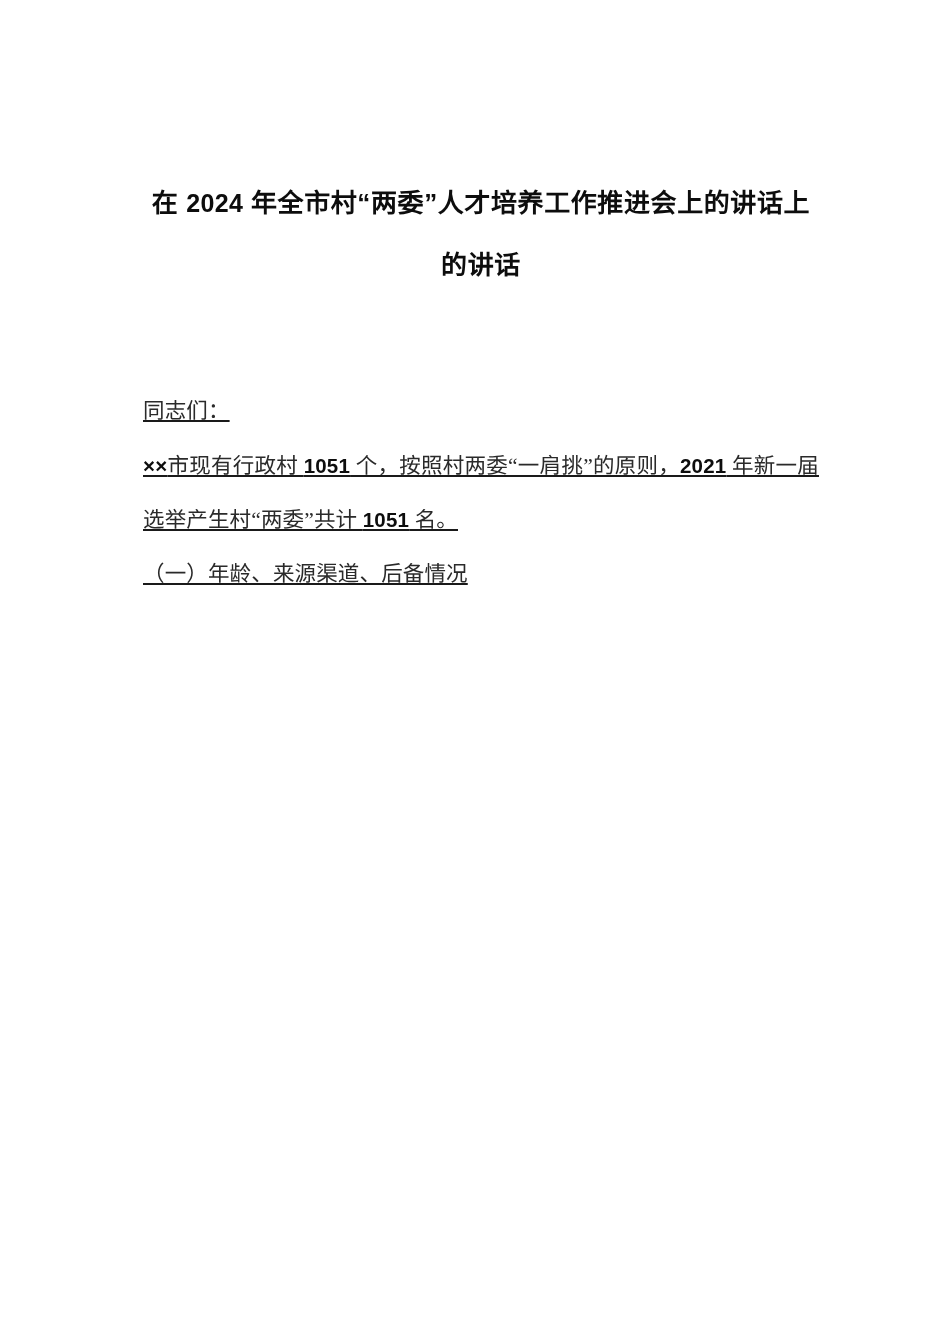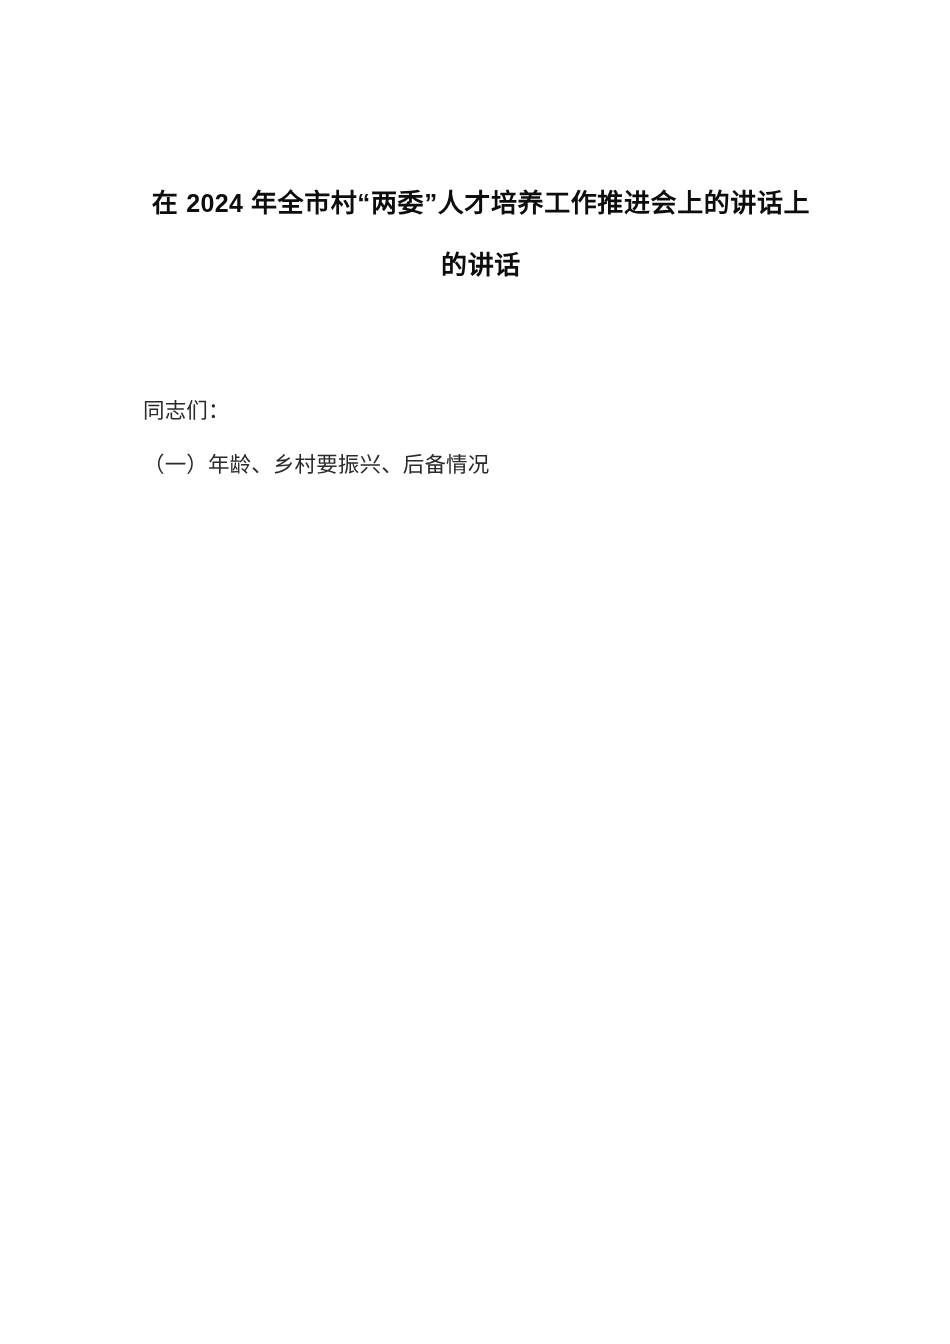--- a/index.html
+++ b/index.html
@@ -34,20 +34,21 @@
     color: #0d0d0d;
     white-space: pre-wrap;
   }
 
   
   .doc-body {
     position: absolute;
     left: 143px;
     top: 385px;
     width: 676px;
+    text-decoration: underline;
   }
 
   .para {
     font-size: 21.5px;
     line-height: 53.5px;
     color: #2a2a2a;
     text-align: justify;
     text-justify: inter-character;
     letter-spacing: 0.15px;
     margin: 0;
@@ -84,19 +85,20 @@
 <div class="page">
 
   <h1 class="doc-title">在 <span class="title-num">2024</span> 年全市村“两委”人才培养工作推进会上的讲话上的讲话</h1>
 
   <div class="doc-body">
 
     <p class="para flush">同志们：</p>
 
 
 
+    <p class="para"><span class="num">××</span>市现有行政村 <span class="num">1051</span> 个，按照村两委“一肩挑”的原则，<span class="num">2021</span> 年新一届选举产生村“两委”共计 <span class="num">1051</span> 名。</p>
 
-    <p class="para flush indent-sub">（一）年龄、乡村要振兴、后备情况</p>
+    <p class="para flush indent-sub">（一）年龄、来源渠道、后备情况</p>
 
 
   </div>
 
 </div>
 
 </body></html>

